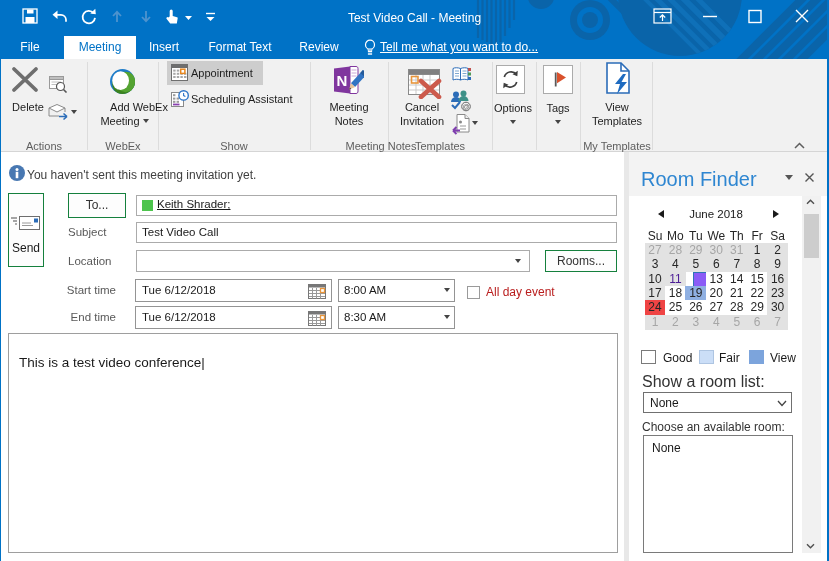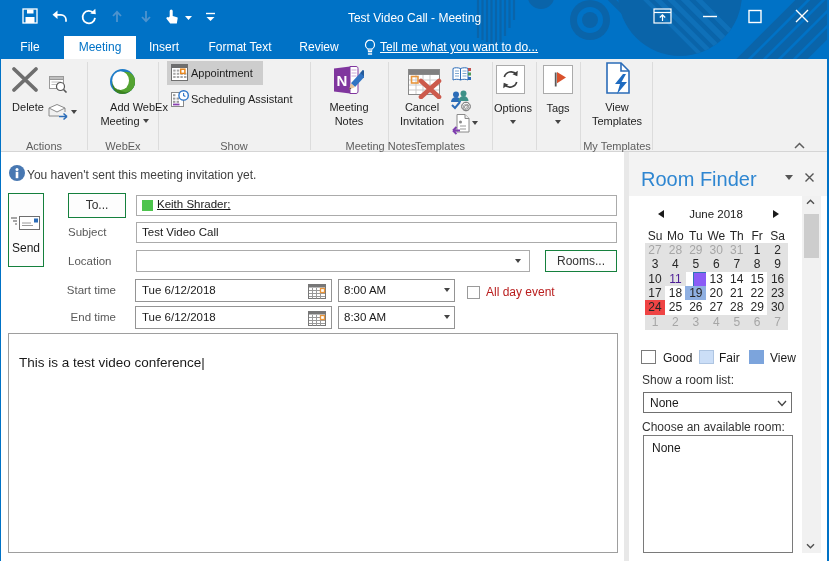--- a/index.html
+++ b/index.html
@@ -472,21 +472,21 @@
       <div class="cal-cell" style="left:117.65px;top:162.75px;background:#E2E2E2;color:#A6A6A6;">6</div>
       <div class="cal-cell" style="left:138.07999999999998px;top:162.75px;background:#E2E2E2;color:#A6A6A6;">7</div>
     </div>
 
   <div class="abs" style="left:12px;top:198px;width:15px;height:14px;background:#fff;border:1px solid #7a7a7a;"></div>
   <div class="abs" style="left:34px;top:199px;font-size:12px;color:#1A1A1A;">Good</div>
   <div class="abs" style="left:70px;top:198px;width:15px;height:14px;background:#CBDEF7;border:1px solid #AEC5E2;"></div>
   <div class="abs" style="left:90px;top:199px;font-size:12px;color:#1A1A1A;">Fair</div>
   <div class="abs" style="left:120px;top:198px;width:15px;height:14px;background:#7CA4DC;border:1px solid #7CA4DC;"></div>
   <div class="abs" style="left:141px;top:199px;font-size:12px;color:#1A1A1A;">View</div>
-  <div class="abs" style="left:13px;top:221px;font-size:12px;color:#333;">Show a room list:</div>
+  <div class="abs" style="left:13px;top:221px;font-size:16px;color:#333;">Show a room list:</div>
   <div class="abs" style="left:14px;top:240px;width:149px;height:21px;background:#fff;border:1px solid #707070;">
     <div class="abs" style="left:6px;top:3px;font-size:12px;color:#1A1A1A;">None</div>
     <svg class="abs" style="left:133px;top:7px" width="10" height="7" viewBox="0 0 10 7">
         <path d="M1 1 L5 5.5 L9 1" stroke="#444" stroke-width="1.3" fill="none"></path>
       </svg>
   </div>
   <div class="abs" style="left:13px;top:268px;font-size:12px;color:#333;">Choose an available room:</div>
   <div class="abs" style="left:14px;top:283px;width:150px;height:118px;background:#fff;border:1px solid #7a7a7a;">
     <div class="abs" style="left:8px;top:5px;font-size:12px;color:#1A1A1A;">None</div>
   </div>

